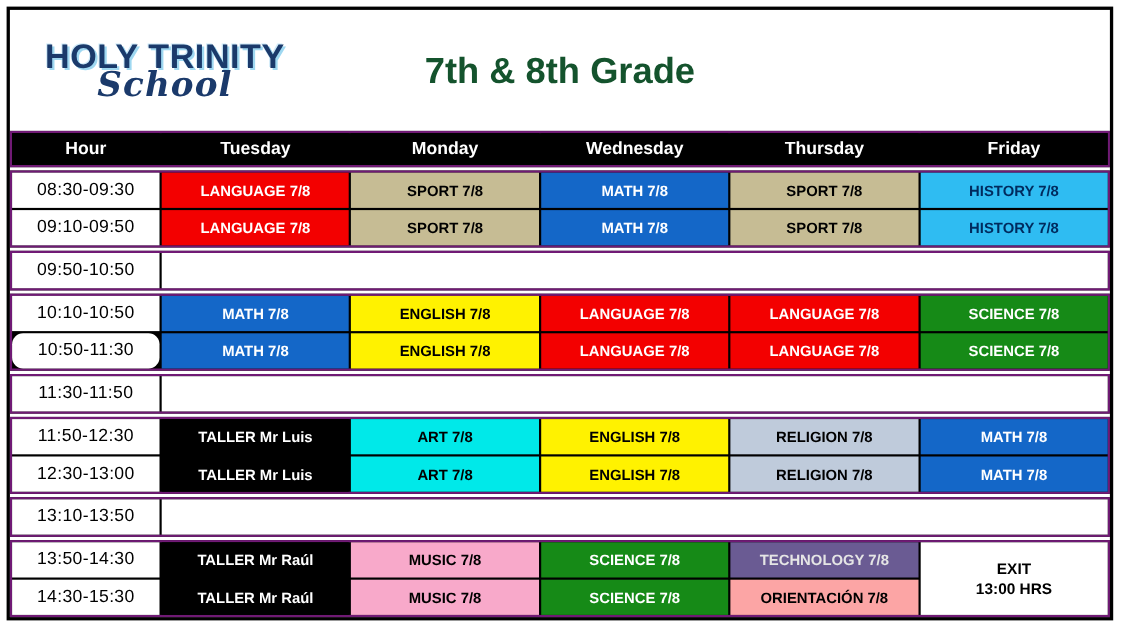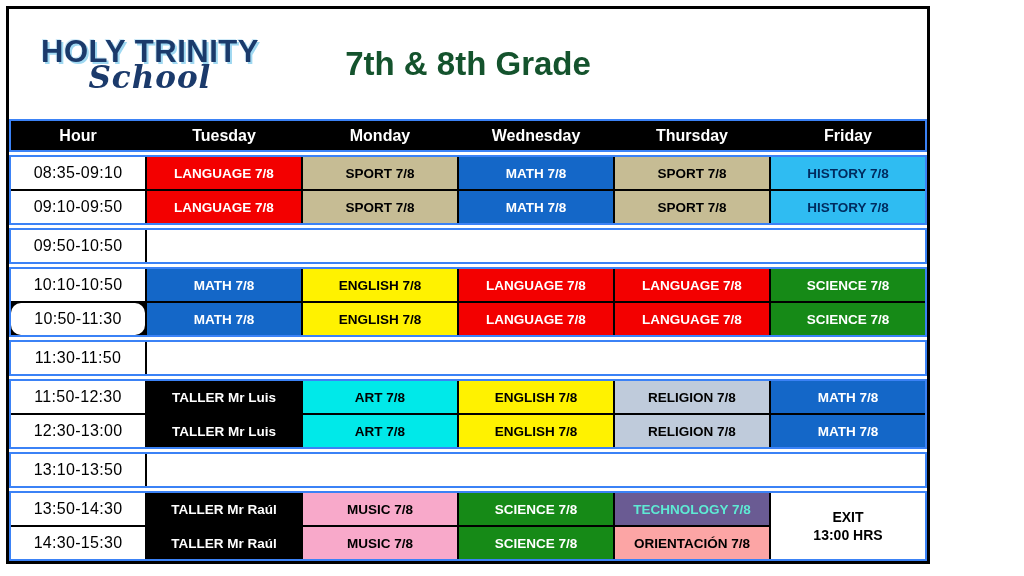--- a/index.html
+++ b/index.html
@@ -3,21 +3,21 @@
 <meta charset="utf-8">
 <title>Timetable</title>
 <style>
   html,body{margin:0;padding:0;}
   body{
     width:1024px;height:576px;background:#ffffff;
     font-family:"Liberation Sans", sans-serif;
     position:relative;overflow:hidden;
   }
   .frame{
-    position:absolute;left:6px;top:6px;width:924px;height:558px;
+    position:absolute;left:6px;top:6px;width:1006px;height:558px;
     border:3px solid #000;background:#fff;box-sizing:border-box;
   }
   
   .header{height:110px;position:relative;display:flex;align-items:center;}
   .logo{margin-left:32px;text-align:center;line-height:1;}
   .logo-main{
     font-size:31px;font-weight:bold;letter-spacing:0.5px;
     color:#1b3a6b;text-shadow:2px 2px 0 #9fd8f1, -1px -1px 0 #cfeaf8;
     font-family:"Liberation Sans", sans-serif;
   }
@@ -26,21 +26,21 @@
     font-size:31px;color:#1b3a6b;margin-top:-5px;letter-spacing:1px;
   }
   .title{
     position:absolute;left:50%;top:50%;transform:translate(-50%,-50%);
     font-size:33px;font-weight:bold;color:#14532d;white-space:nowrap;
   }
   
   .sched{padding:0;}
   .bar,.grp{
     display:grid;grid-template-columns:134px repeat(5,1fr);
-    gap:2px;background:#000;border:2px solid #3b82f6;margin:0 0 3px 0;
+    gap:2px;background:#000;border:2px solid #701a75;margin:0 0 3px 0;
   }
   .sched .grp:last-child{margin-bottom:0;}
   .hc{
     background:#000;color:#fff;font-weight:bold;font-size:16px;height:29px;
     display:flex;align-items:center;justify-content:center;
   }
   .cell{
     height:32px;display:flex;align-items:center;justify-content:center;
     font-size:13.5px;font-weight:bold;background:#fff;
   }
@@ -62,21 +62,21 @@
   <div class="sched" id="schedule">
       <div class="bar">
         <div class="hc">Hour</div>
         <div class="hc">Tuesday</div>
         <div class="hc">Monday</div>
         <div class="hc">Wednesday</div>
         <div class="hc">Thursday</div>
         <div class="hc">Friday</div>
       </div>
       <div class="grp">
-        <div class="cell time" style="grid-area: 1 / 1;">08:35-09:10</div>
+        <div class="cell time" style="grid-area: 1 / 1;">08:30-09:30</div>
         <div class="cell" style="grid-area: 1 / 2; background: rgb(243, 0, 0); color: rgb(255, 255, 255);">LANGUAGE 7/8</div>
         <div class="cell" style="grid-area: 1 / 3; background: rgb(198, 188, 148); color: rgb(0, 0, 0);">SPORT 7/8</div>
         <div class="cell" style="grid-area: 1 / 4; background: rgb(20, 103, 200); color: rgb(255, 255, 255);">MATH 7/8</div>
         <div class="cell" style="grid-area: 1 / 5; background: rgb(198, 188, 148); color: rgb(0, 0, 0);">SPORT 7/8</div>
         <div class="cell" style="grid-area: 1 / 6; background: rgb(47, 188, 242); color: rgb(0, 43, 94);">HISTORY 7/8</div>
         <div class="cell time" style="grid-area: 2 / 1;">09:10-09:50</div>
         <div class="cell" style="grid-area: 2 / 2; background: rgb(243, 0, 0); color: rgb(255, 255, 255);">LANGUAGE 7/8</div>
         <div class="cell" style="grid-area: 2 / 3; background: rgb(198, 188, 148); color: rgb(0, 0, 0);">SPORT 7/8</div>
         <div class="cell" style="grid-area: 2 / 4; background: rgb(20, 103, 200); color: rgb(255, 255, 255);">MATH 7/8</div>
         <div class="cell" style="grid-area: 2 / 5; background: rgb(198, 188, 148); color: rgb(0, 0, 0);">SPORT 7/8</div>
@@ -120,21 +120,21 @@
       </div>
       <div class="grp">
         <div class="cell time" style="grid-column: 1;">13:10-13:50</div>
         <div class="cell breakcell"></div>
       </div>
       <div class="grp">
         <div class="cell time" style="grid-area: 1 / 1;">13:50-14:30</div>
         <div class="cell" style="grid-area: 1 / 2; background: rgb(0, 0, 0); color: rgb(255, 255, 255);">TALLER Mr Raúl</div>
         <div class="cell" style="grid-area: 1 / 3; background: rgb(248, 169, 202); color: rgb(0, 0, 0);">MUSIC 7/8</div>
         <div class="cell" style="grid-area: 1 / 4; background: rgb(22, 138, 23); color: rgb(255, 255, 255);">SCIENCE 7/8</div>
-        <div class="cell" style="grid-area: 1 / 5; background: rgb(106, 91, 147); color: #5eead4;">TECHNOLOGY 7/8</div>
+        <div class="cell" style="grid-area: 1 / 5; background: rgb(106, 91, 147); color: #e5e5e5;">TECHNOLOGY 7/8</div>
         <div class="cell time" style="grid-area: 2 / 1;">14:30-15:30</div>
         <div class="cell" style="grid-area: 2 / 2; background: rgb(0, 0, 0); color: rgb(255, 255, 255);">TALLER Mr Raúl</div>
         <div class="cell" style="grid-area: 2 / 3; background: rgb(248, 169, 202); color: rgb(0, 0, 0);">MUSIC 7/8</div>
         <div class="cell" style="grid-area: 2 / 4; background: rgb(22, 138, 23); color: rgb(255, 255, 255);">SCIENCE 7/8</div>
         <div class="cell" style="grid-area: 2 / 5; background: #fca5a5; color: rgb(0, 0, 0);">ORIENTACIÓN 7/8</div>
         <div class="cell exit" style="grid-area: 1 / 6 / span 2; background: rgb(255, 255, 255); color: rgb(0, 0, 0);">
           <div>EXIT</div>
           <div>13:00 HRS</div>
         </div>
       </div>

